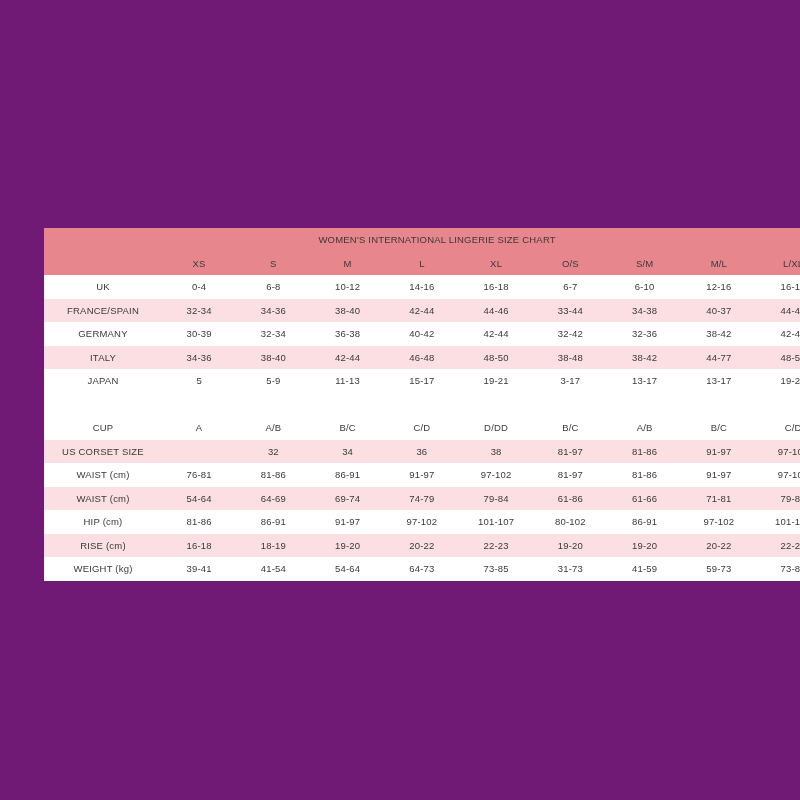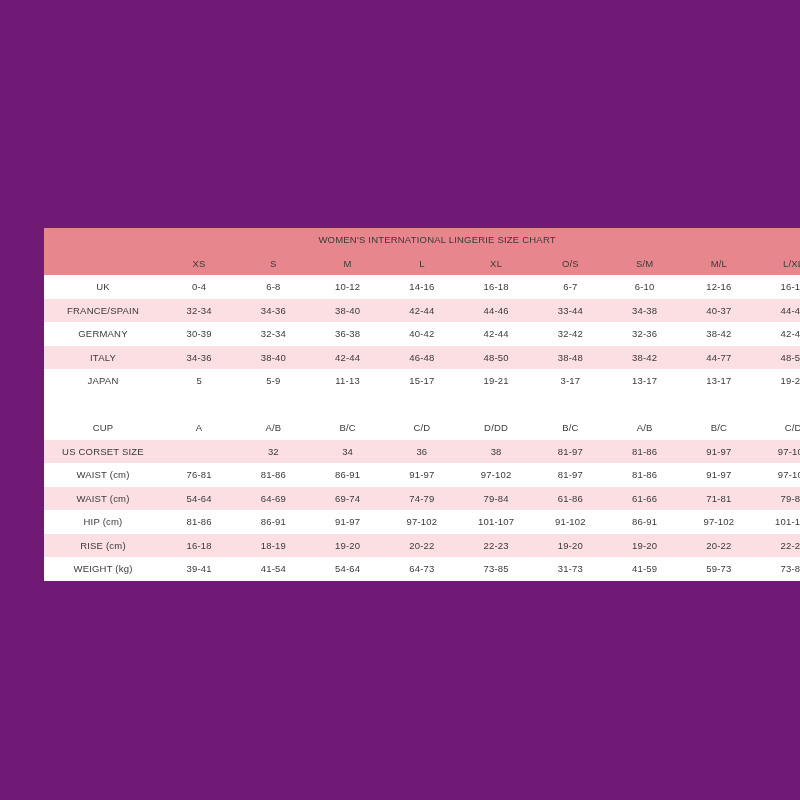--- a/index.html
+++ b/index.html
@@ -218,21 +218,21 @@
             <td class="num">71-81</td>
             <td class="num">79-84</td>
           </tr>
           <tr class="row-white">
             <td class="label-cell">HIP (cm)</td>
             <td class="num">81-86</td>
             <td class="num">86-91</td>
             <td class="num">91-97</td>
             <td class="num">97-102</td>
             <td class="num">101-107</td>
-            <td class="num">91-102</td>
+            <td class="num">80-102</td>
             <td class="num">86-91</td>
             <td class="num">97-102</td>
             <td class="num">101-107</td>
           </tr>
           <tr class="row-pink">
             <td class="label-cell">RISE (cm)</td>
             <td class="num">16-18</td>
             <td class="num">18-19</td>
             <td class="num">19-20</td>
             <td class="num">20-22</td>

